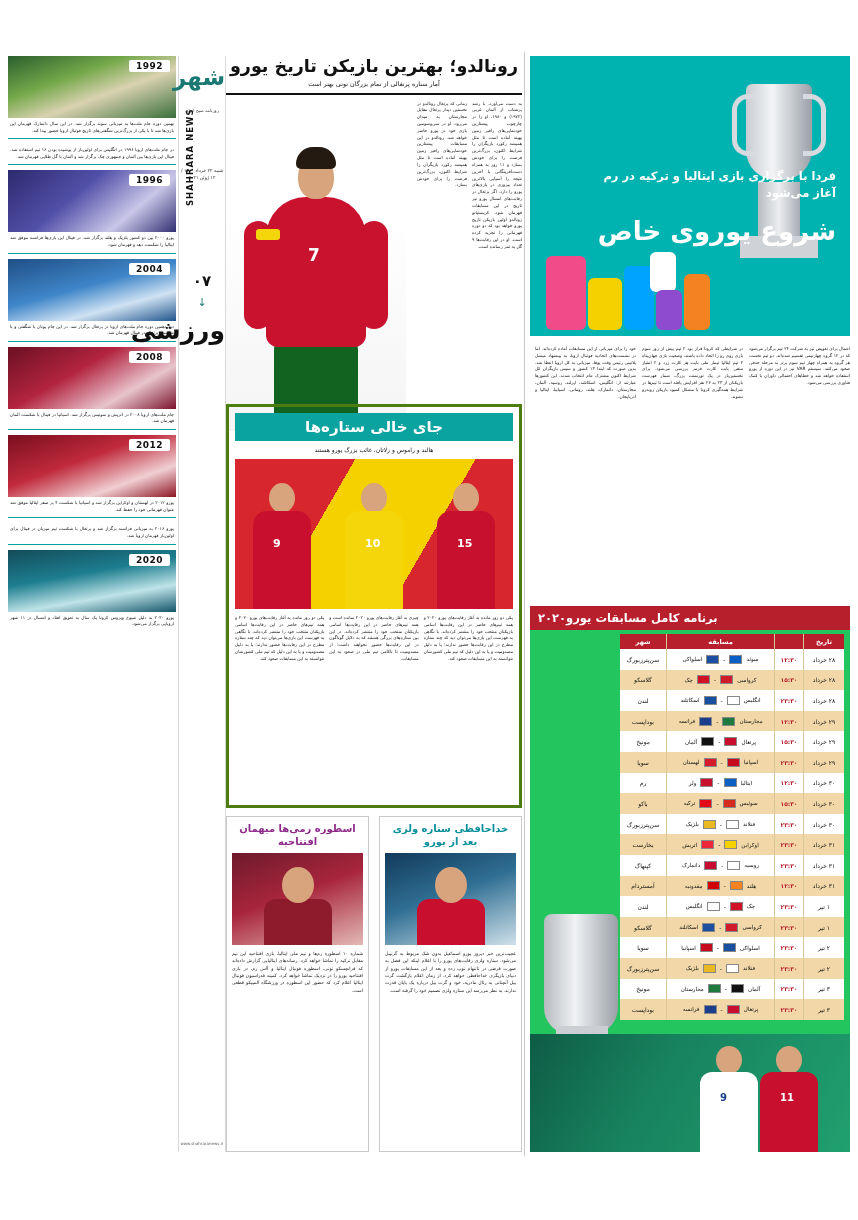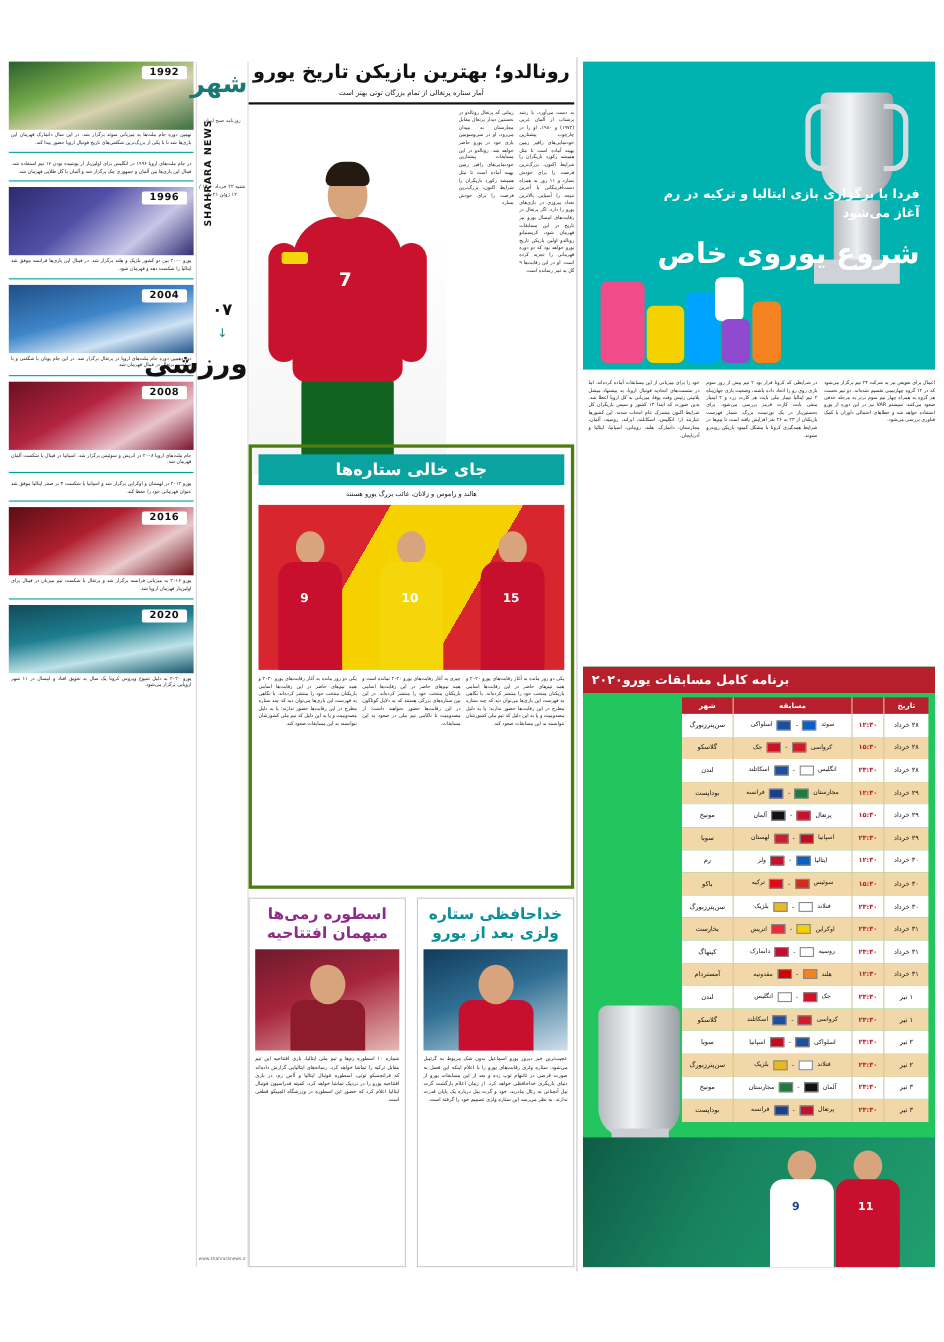--- a/index.html
+++ b/index.html
@@ -71,21 +71,21 @@
   .sp .bd{position:absolute;left:10px;top:34px;width:58px;height:98px;border-radius:14px 14px 0 0;}
   .sp1 .bd{background:#c6102e;} .sp2 .bd{background:#f5d60a;} .sp3 .bd{background:#c8102e;}
   .sp .num{position:absolute;left:30px;top:60px;color:#fff;font-size:11px;font-weight:bold;}
   .stars-cols{display:flex;gap:5px;margin-top:6px;}
   .stars-col{width:93px;}
 
   
   .cbox{position:absolute;top:816px;width:143px;height:336px;border:1px solid #c9c9c9;box-sizing:border-box;padding:5px;}
   .cbox.left{left:226px;}
   .cbox.right{left:379px;}
-  .cbox-h{font-size:14px;font-weight:bold;text-align:center;line-height:1.3;}
+  .cbox-h{font-size:10px;font-weight:bold;text-align:center;line-height:1.3;}
   .cbox.left .cbox-h{color:#8e2b8a;}
   .cbox.right .cbox-h{color:#0a8f9b;}
   .cbox-photo{width:100%;height:92px;margin:5px 0;position:relative;overflow:hidden;}
   .cp-left{background:linear-gradient(160deg,#6e1a2c,#a8253c 45%,#e3b9b6);}
   .cp-right{background:linear-gradient(160deg,#123a5c,#2f6f93 45%,#cfe0ea);}
   .cp-head{position:absolute;left:50%;top:14px;margin-left:-16px;width:32px;height:36px;background:#d8a47d;border-radius:50%;}
   .cp-body{position:absolute;left:50%;top:46px;margin-left:-34px;width:68px;height:48px;border-radius:12px 12px 0 0;}
   .cp-left .cp-body{background:#8d1b2b;} .cp-right .cp-body{background:#c8102e;}
 
   
@@ -186,28 +186,28 @@
 
     <div class="rail-block">
       <div class="rail-photo ph5">
         <div class="rail-year">2008</div>
       </div>
       <div class="rail-cap">جام ملت‌های اروپا ۲۰۰۸ در اتریش و سوئیس برگزار شد. اسپانیا در فینال با شکست آلمان قهرمان شد.</div>
       <div class="rule-g"></div>
     </div>
 
     <div class="rail-block">
+      <div class="rail-photo ph6">
+        <div class="rail-year">2012</div>
+      </div>
       <div class="rail-cap">یورو ۲۰۱۲ در لهستان و اوکراین برگزار شد و اسپانیا با شکست ۴ بر صفر ایتالیا موفق شد عنوان قهرمانی خود را حفظ کند.</div>
       <div class="rule-g"></div>
     </div>
 
     <div class="rail-block">
-      <div class="rail-photo ph7">
-        <div class="rail-year">2016</div>
-      </div>
       <div class="rail-cap">یورو ۲۰۱۶ به میزبانی فرانسه برگزار شد و پرتغال با شکست تیم میزبان در فینال برای اولین‌بار قهرمان اروپا شد.</div>
       <div class="rule-g"></div>
     </div>
 
     <div class="rail-block">
       <div class="rail-photo ph8">
         <div class="rail-year">2020</div>
       </div>
       <div class="rail-cap">یورو ۲۰۲۰ به دلیل شیوع ویروس کرونا یک سال به تعویق افتاد و امسال در ۱۱ شهر اروپایی برگزار می‌شود.</div>
     </div>

